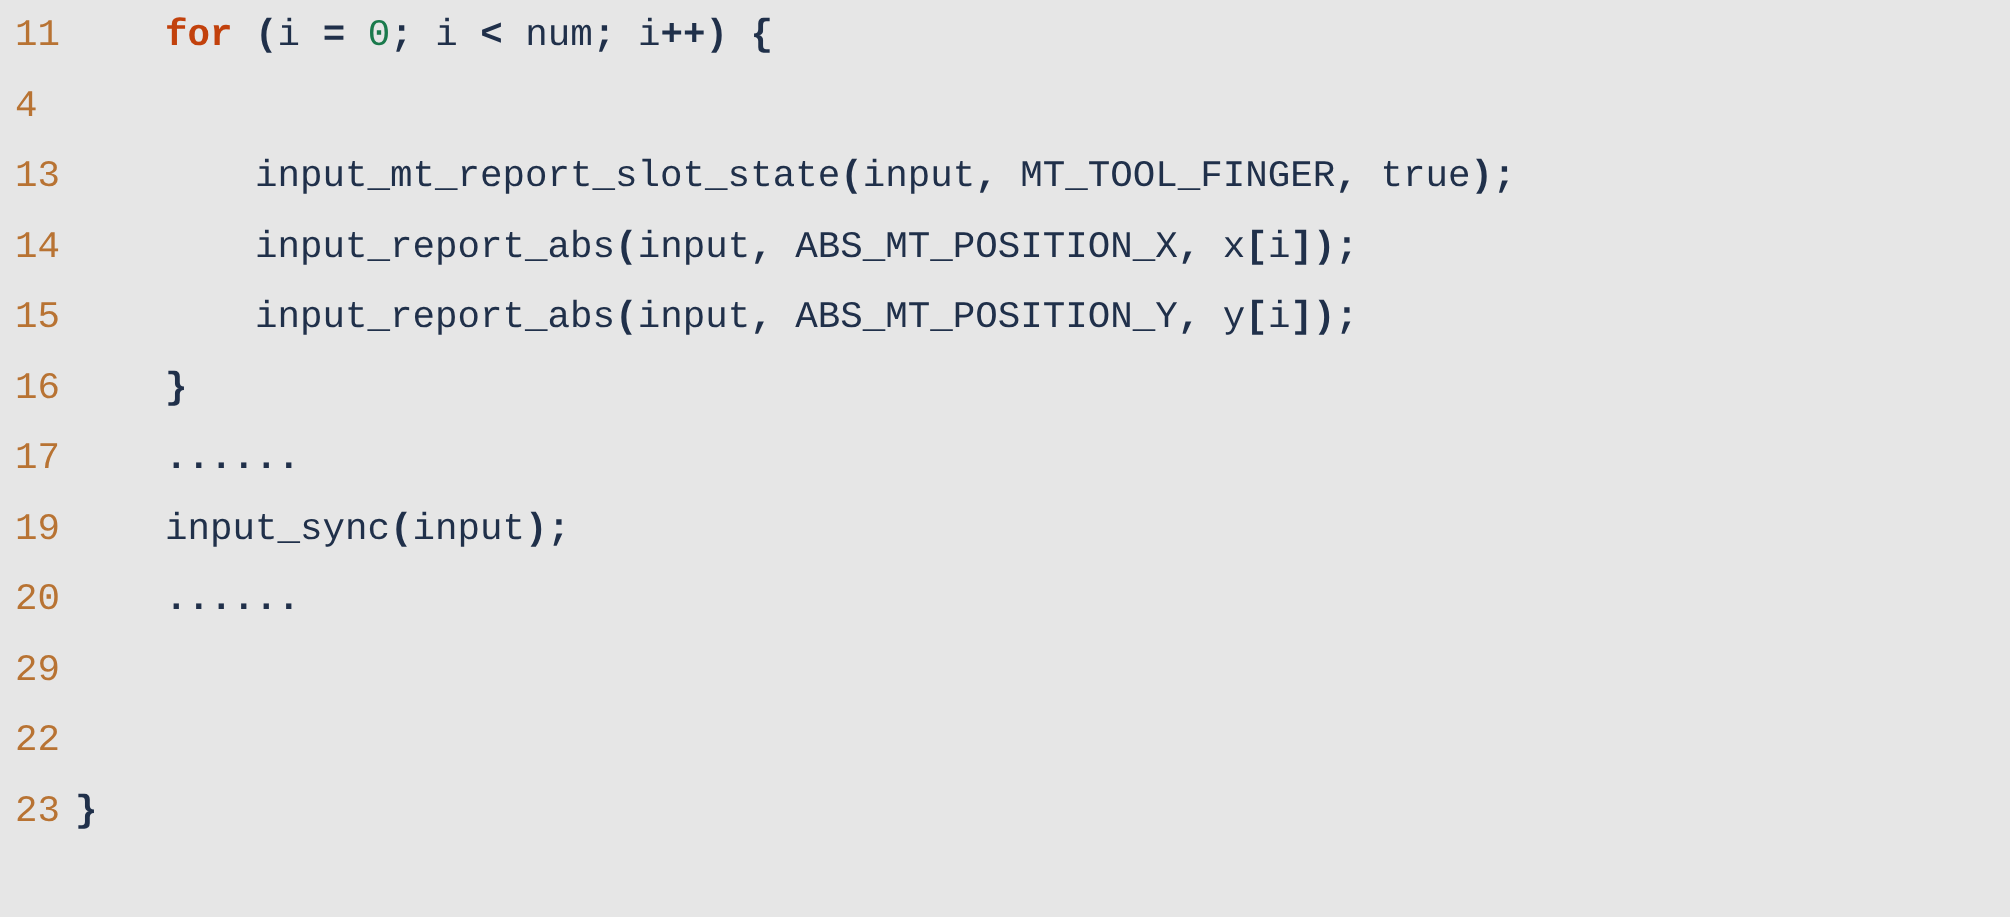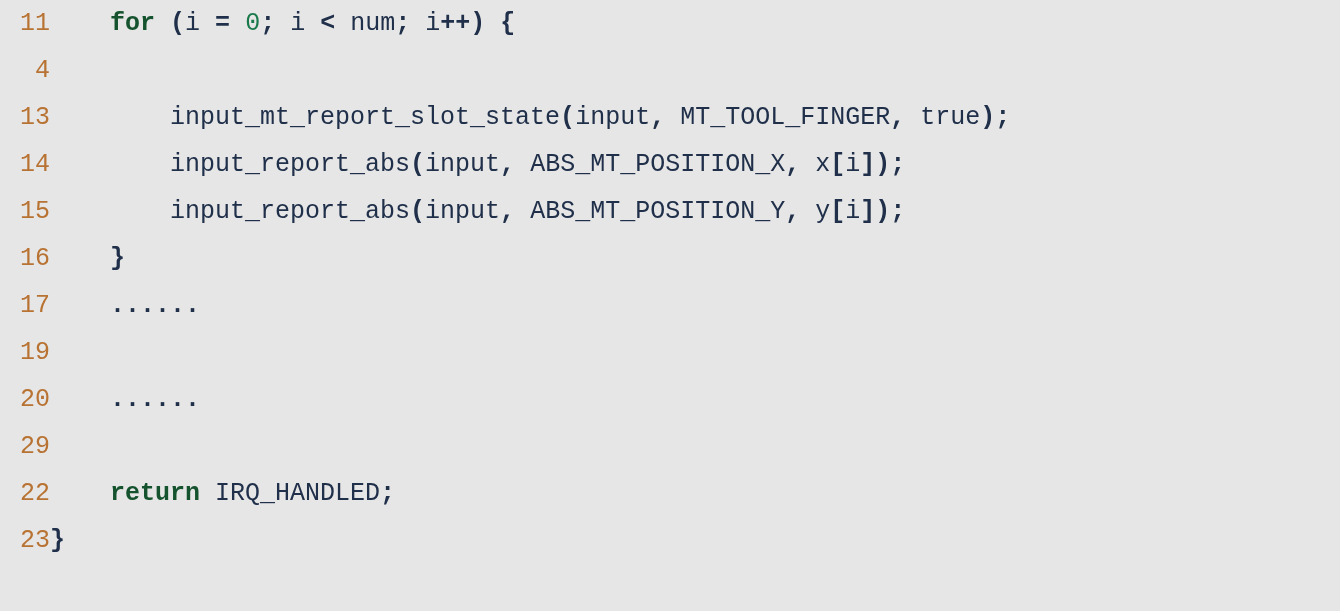--- a/index.html
+++ b/index.html
@@ -17,32 +17,32 @@
   }
   .line {
     display: flex;
     align-items: baseline;
     min-height: 47px;
   }
   .lineno {
     display: inline-block;
     width: 50px;
     color: #b87333;
-    text-align: right;
+    text-align: left;
     padding-left: 10px;
     box-sizing: border-box;
     user-select: none;
     font-family: Consolas, "Courier New", monospace;
   }
   .code {
     white-space: pre;
     color: #20304a;
     font-family: Consolas, "Courier New", monospace;
   }
-  .kw { color: #14532d; font-weight: 700; font-family: Liberation Mono, monospace; }
+  .kw { color: #c2410c; font-weight: 700; font-family: Liberation Mono, monospace; }
   .pun { color: #20304a; font-weight: 700; }
   .num { color: #1a7a4c; }
   .id  { color: #20304a; }
   .txt { color: #20304a; }
 </style>
 </head>
 <body>
 
 <div class="code-block" id="codeblock">
     <div class="line">
@@ -67,30 +67,30 @@
     <div class="line">
       <span class="lineno">16</span>
       <span class="code"><span class="txt">    </span><span class="pun">}</span></span>
     </div>
     <div class="line">
       <span class="lineno">17</span>
       <span class="code"><span class="txt">    </span><span class="pun">......</span></span>
     </div>
     <div class="line">
       <span class="lineno">19</span>
+      <span class="code"><span class="txt">    </span><span class="id">input_sync</span><span class="pun">(</span><span class="id">input</span><span class="pun">);</span></span>
     </div>
     <div class="line">
       <span class="lineno">20</span>
       <span class="code"><span class="txt">    </span><span class="pun">......</span></span>
     </div>
     <div class="line">
       <span class="lineno">29</span>
       <span class="code"></span>
     </div>
     <div class="line">
       <span class="lineno">22</span>
-      <span class="code"><span class="txt">    </span><span class="kw">return</span><span class="txt"> </span><span class="id">IRQ_HANDLED</span><span class="pun">;</span></span>
     </div>
     <div class="line">
       <span class="lineno">23</span>
       <span class="code"><span class="pun">}</span></span>
     </div>
   </div>
 
 </body></html>

